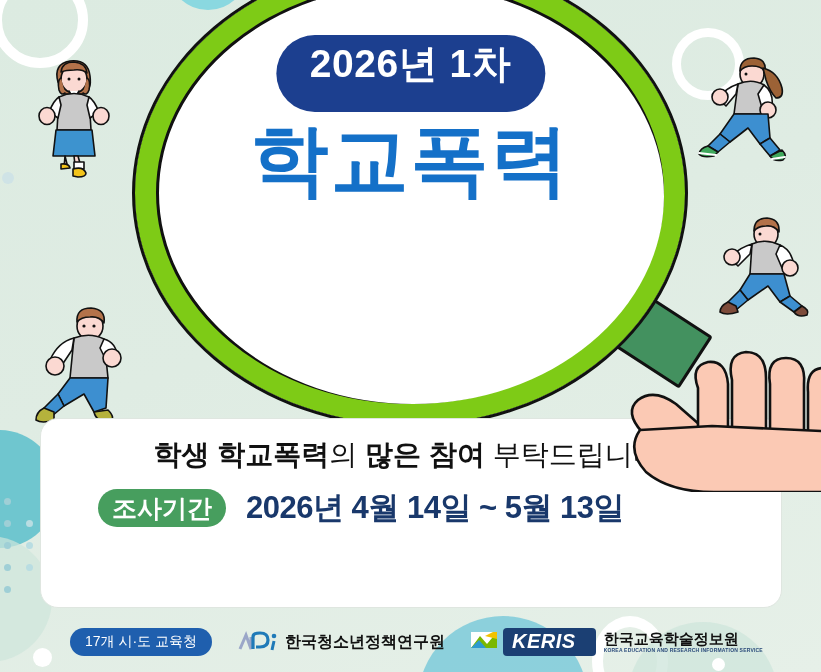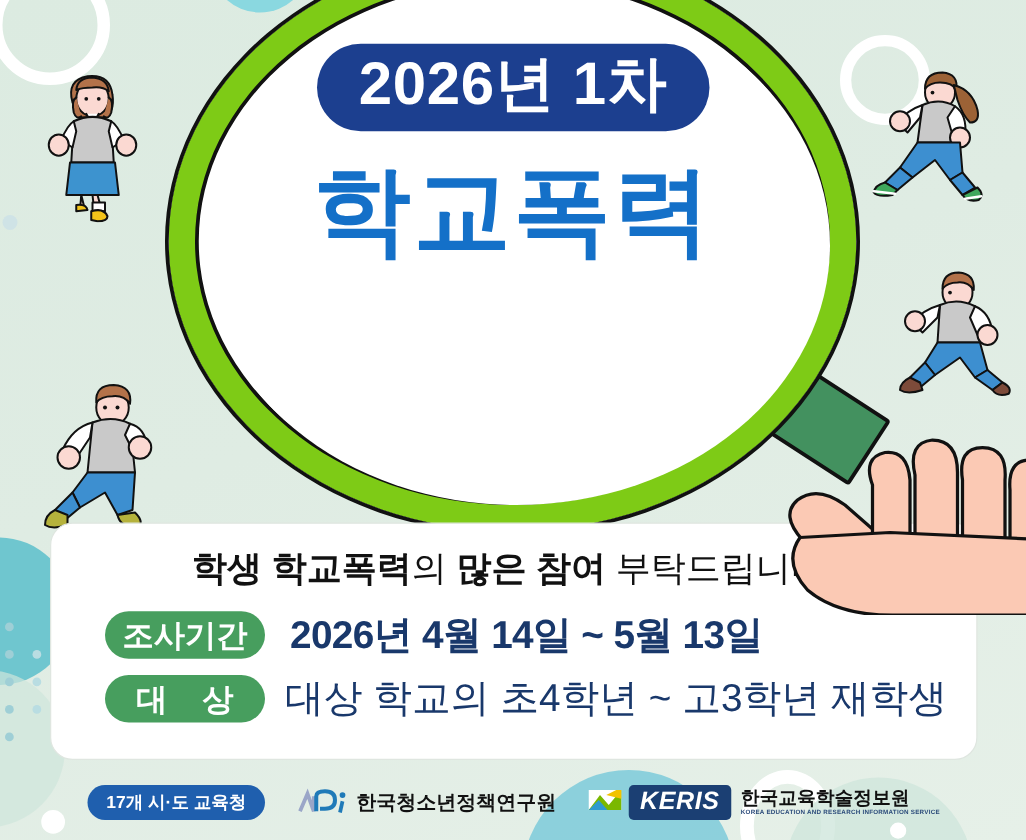--- a/index.html
+++ b/index.html
@@ -62,32 +62,32 @@
   }
 
   
   #headline { position:absolute; left:0; top:0; width:821px; height:430px; z-index:12; pointer-events:none; }
 
   #year-badge {
     position:absolute; left:50%; top:35px; transform:translateX(-50%);
     background:#1c3f8f;
     color:#ffffff;
     border-radius:40px;
-    padding:9px 34px 13px 34px;
-    font-size:48px; font-weight:bold; letter-spacing:0.5px;
+    padding:9px 34px 29px 34px;
+    font-size:39px; font-weight:bold; letter-spacing:0.5px;
     white-space:nowrap; line-height:1;
   }
   .title-line {
     position:absolute; left:0; width:821px; text-align:center;
     font-size:78px; font-weight:bold; line-height:1;
     letter-spacing:2px; white-space:nowrap;
     -webkit-text-stroke:7px #ffffff;
     paint-order:stroke fill;
   }
-  #title-1 { top:136px; color:#1470c8;font-family:Liberation Mono, monospace; }
+  #title-1 { top:121px; color:#1470c8; }
   #title-2 { top:222px; color:#163a63; }
 
   
   .student { position:absolute; z-index:6; }
 
   
   #hand { position:absolute; left:612px; top:292px; width:230px; height:200px; z-index:10; }
 
   
   #info-card {
@@ -98,21 +98,21 @@
     z-index:8;
     padding:22px 0 0 0;
   }
   #info-headline {
     text-align:center; font-size:28px; line-height:1;
     color:#111; margin-bottom:18px; white-space:nowrap;
   }
   #info-headline .b { font-weight:bold; }
   #info-headline .n { font-weight:normal; }
 
-  .info-row { display:flex; align-items:center; padding-left:43px; margin-bottom:9px; }
+  .info-row { display:flex; align-items:center; padding-left:57px; margin-bottom:9px; }
   .pill-label {
     background:#479e5e; color:#ffffff;
     border-radius:22px;
     font-size:25px; font-weight:bold;
     width:128px; height:38px;
     display:flex; align-items:center; justify-content:center;
     white-space:pre; flex:none; letter-spacing:0;
   }
   .info-value { margin-left:16px; font-size:31px; color:#19386b; white-space:nowrap; }
   .info-value.bold { font-weight:bold; letter-spacing:-0.5px;margin-left:20px; }
@@ -121,31 +121,31 @@
   #footer {
     position:absolute; left:0; top:612px; width:821px; height:60px;
     display:flex; align-items:center; z-index:9;
   }
   #footer-pill {
     margin-left:70px;
     background:#1f5fae; color:#fff;
     border-radius:18px; height:28px;
     padding:0 15px;
     display:flex; align-items:center;
-    font-size:14px; font-weight:bold; white-space:nowrap;
+    font-size:14px; font-weight:normal; white-space:nowrap;
   }
   .logo-group { display:flex; align-items:center; margin-left:26px; }
   .logo-text { font-size:16px; font-weight:bold; color:#333; white-space:nowrap; }
   #moe-text { margin-left:8px; color:#3a3a3a; }
   #nypi-text { margin-left:5px; color:#111; }
   #keris-block { display:flex; align-items:center; margin-left:24px; }
   #keris-word {
     background:#1b3f73; color:#fff;
     font-size:20px; font-weight:bold; font-style:italic;
-    padding:2px 9px 3px 9px; border-radius:4px;
+    padding:2px 20px 3px 9px; border-radius:4px;
     margin-left:4px; letter-spacing:0.5px;
   }
   #keris-names { margin-left:8px; display:flex; flex-direction:column; }
   #keris-ko { font-size:15px; font-weight:bold; color:#111; white-space:nowrap; line-height:1.1; }
   #keris-en { font-size:5px; font-weight:bold; color:#2a4a7a; white-space:nowrap; letter-spacing:0.2px; }
 </style>
 </head>
 <body>
 
 <div id="poster">
@@ -286,24 +286,20 @@
   <div id="info-card">
     <div id="info-headline">
       <span class="b">학생 학교폭력</span><span class="n">의 </span><span class="b">많은 참여</span><span class="n"> 부탁드립니다.</span>
     </div>
 
     <div class="info-row">
       <div class="pill-label">조사기간</div>
       <div class="info-value bold">2026년 4월 14일 ~ 5월 13일</div>
     </div>
 
-    <div class="info-row">
-      <div class="pill-label">대    상</div>
-      <div class="info-value">대상 학교의 초4학년 ~ 고3학년 재학생</div>
-    </div>
   </div>
 
   <div id="footer">
 
     <div id="footer-pill">17개 시·도 교육청</div>
 
 
     <div class="logo-group">
       <svg width="42" height="26" viewBox="0 0 42 26">
         <path d="M2 20 L8 6 L13 20 L13 8" stroke="#9aa6c8" stroke-width="3" fill="none"></path>

